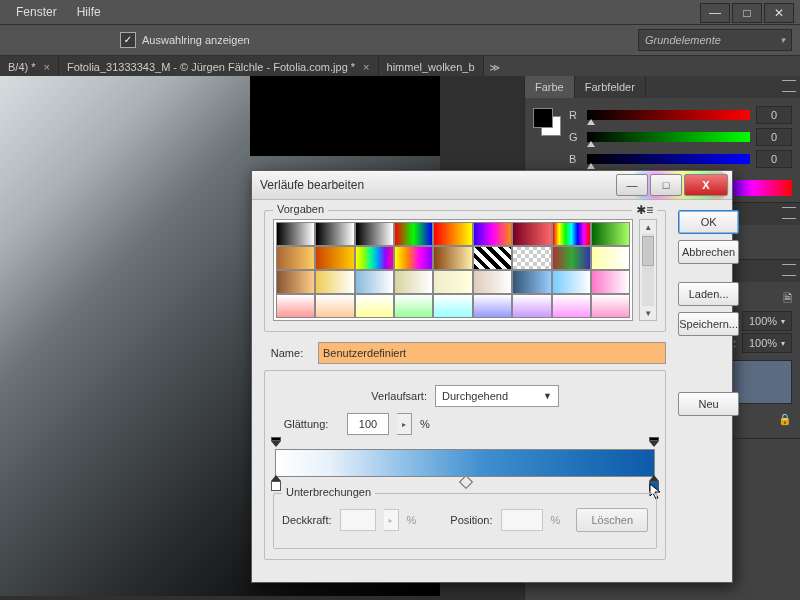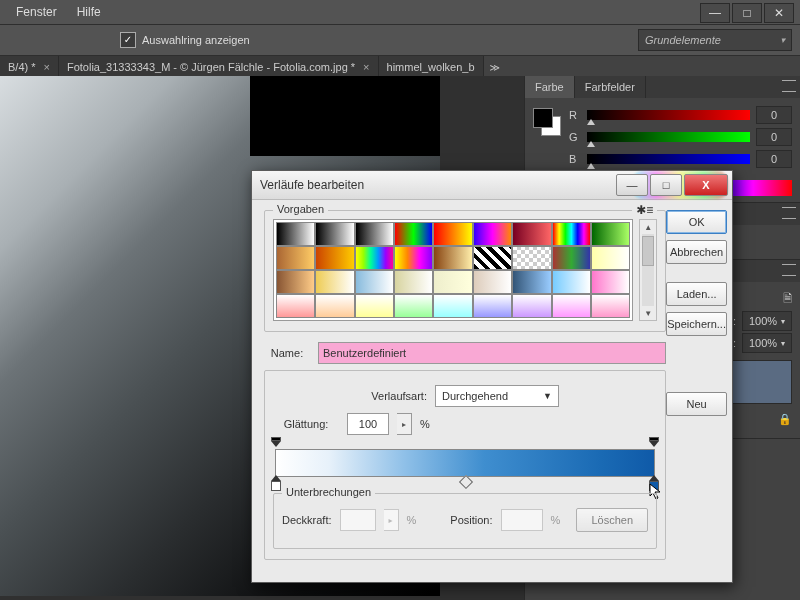--- a/index.html
+++ b/index.html
@@ -52,36 +52,36 @@
   .layeritem{height:42px;background:#5a6b82;border:1px solid #2a2a2a;margin:6px 0;}
   .lockicon{width:14px;height:16px;margin-left:auto;color:#ccc;position:relative;}
   
   .dialog{position:absolute;left:251px;top:170px;width:480px;background:#eaeaea;border:1px solid #5a5a5a;box-shadow:2px 4px 14px rgba(0,0,0,.6);}
   .dlg-title{height:28px;background:linear-gradient(#f6f6f6,#dcdcdc);display:flex;align-items:center;padding:0 8px;border-bottom:1px solid #bbb;z-index:10;position:relative;}
   .dlg-title .txt{color:#333;font-size:12px;}
   .dlg-title .glass{position:absolute;left:380px;right:4px;top:0;bottom:0;background:linear-gradient(90deg,#0ff,#f0f,#ff0,#0f0,#f00);opacity:.35;filter:blur(1px);border-radius:10px;}
   .dlg-winbtns{position:absolute;right:4px;top:3px;display:flex;gap:2px;height:22px;z-index:20;}
   .dlg-winbtns .b{width:30px;height:20px;border:1px solid #888;border-radius:2px;background:linear-gradient(#f8f8f8,#d8d8d8);display:flex;align-items:center;justify-content:center;color:#333;font-size:11px;}
   .dlg-winbtns .close{background:linear-gradient(#e77,#c22);color:#fff;width:42px;font-weight:bold;}
-  .dlg-body{display:flex;padding:10px 12px 12px;color:#333;}
+  .dlg-body{display:flex;padding:10px 12px 12px;gap:12px;color:#333;}
   .leftcol{flex:1;}
   .fieldset{border:1px solid #bdbdbd;border-radius:2px;padding:8px 8px 10px;margin-bottom:10px;position:relative;}
   .fieldset .legend{position:absolute;top:-8px;left:8px;background:#eaeaea;padding:0 4px;font-size:11px;color:#333;}
   .gear{position:absolute;top:-8px;right:8px;background:#eaeaea;padding:0 4px;color:#333;font-size:12px;}
   .presetwrap{display:flex;gap:6px;}
   .presets{flex:1;border:1px solid #999;background:#fff;padding:2px;}
   .grid{display:grid;grid-template-columns:repeat(9,1fr);gap:0;}
   .sw{height:22px;border:1px solid #888;}
   .scroll{width:16px;background:#ececec;border:1px solid #bbb;position:relative;}
   .scroll .up,.scroll .dn{height:14px;display:flex;align-items:center;justify-content:center;font-size:8px;color:#555;}
   .scroll .track{position:absolute;top:14px;bottom:14px;left:2px;right:2px;background:#ddd;}
   .scroll .th{position:absolute;top:2px;left:0;right:0;height:28px;background:#c8c8c8;border:1px solid #aaa;}
   .row{display:flex;align-items:center;gap:8px;margin:6px 0;}
   .lbl{font-size:11px;color:#333;text-align:center;}
-  .txtinput{height:20px;border:1px solid #999;background:#f9a8d4;padding:0 4px;display:flex;align-items:center;color:#333;font-size:11px;}
+  .txtinput{height:20px;border:1px solid #999;background:#fdba74;padding:0 4px;display:flex;align-items:center;color:#333;font-size:11px;}
   .btncol{width:92px;display:flex;flex-direction:column;gap:6px;}
   .btn{height:22px;border:1px solid #8a8a8a;border-radius:2px;background:linear-gradient(#fdfdfd,#e5e5e5);color:#333;display:flex;align-items:center;justify-content:center;font-size:11px;}
   .btn.primary{border:1px solid #3b7fc4;box-shadow:0 0 0 1px #88b7e4 inset;}
   .select{height:20px;border:1px solid #999;background:#fff;display:flex;align-items:center;padding:0 6px;gap:6px;font-size:11px;color:#333;}
   .select .ar{margin-left:auto;font-size:9px;}
   .numinput{width:40px;height:20px;border:1px solid #999;background:#fff;display:flex;align-items:center;justify-content:center;font-size:11px;color:#333;}
   .step{width:14px;height:20px;border:1px solid #999;border-left:none;background:#efefef;display:flex;align-items:center;justify-content:center;font-size:8px;color:#555;}
   .gradbar{height:26px;border:1px solid #888;margin:6px 0 2px;position:relative;
     background:linear-gradient(90deg,#ffffff 0%,#e7f1fa 14%,#8fc0e8 34%,#3f8ecf 55%,#1a6ab4 86%,#0f5aa8 100%);}
   .stop-top{position:absolute;top:-12px;width:10px;height:10px;display:flex;flex-direction:column;align-items:center;}

